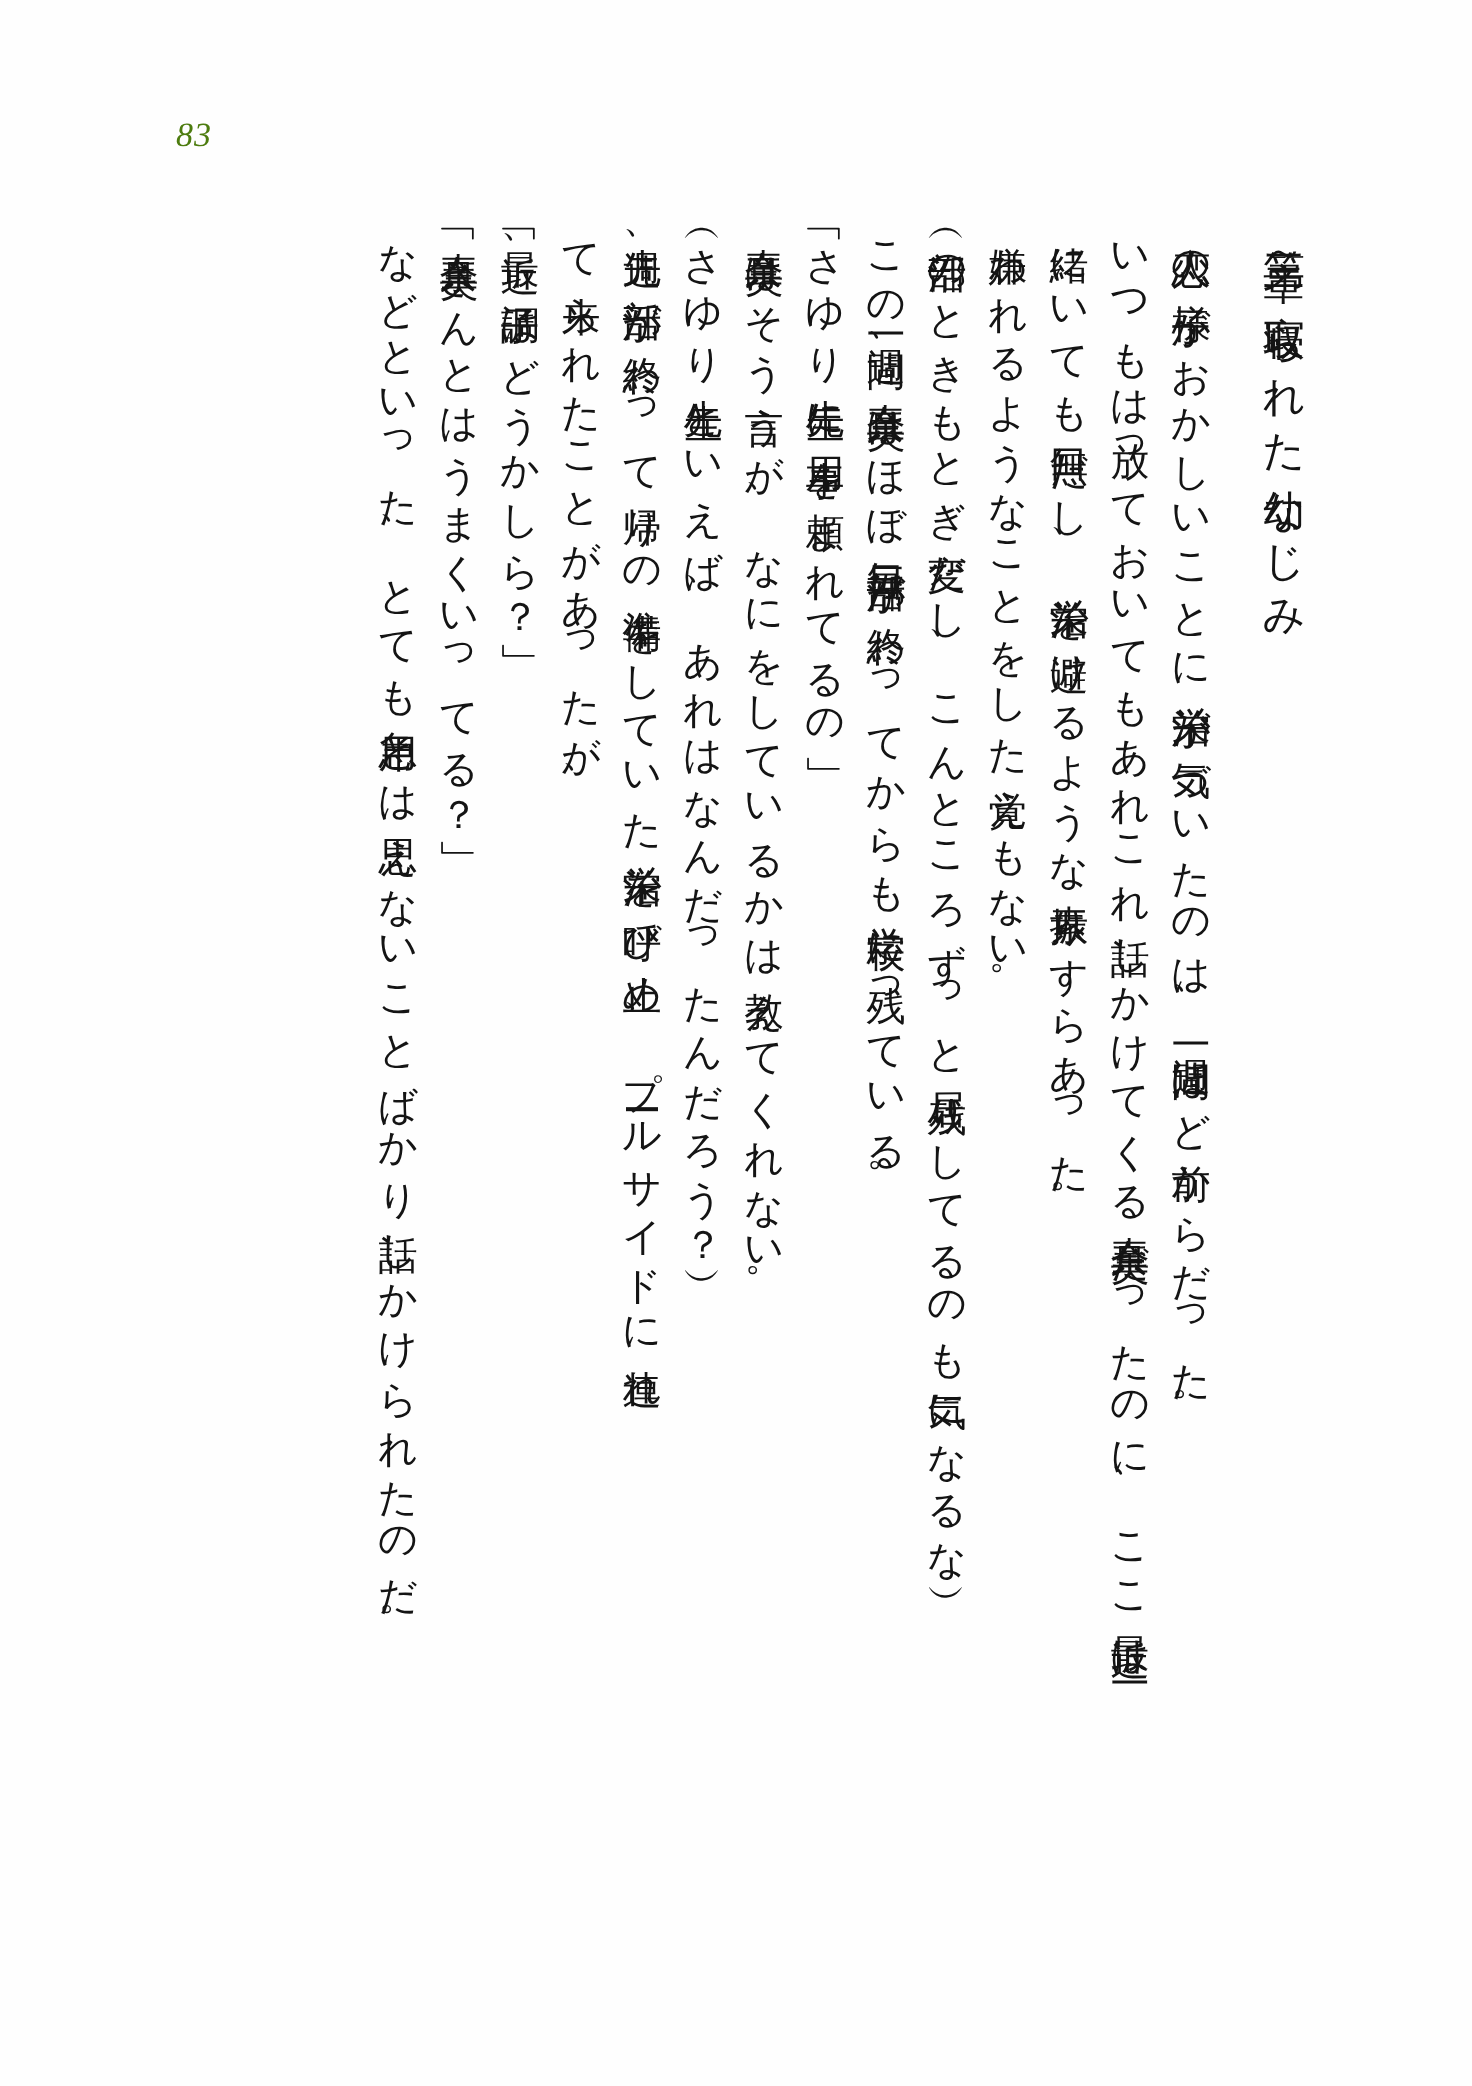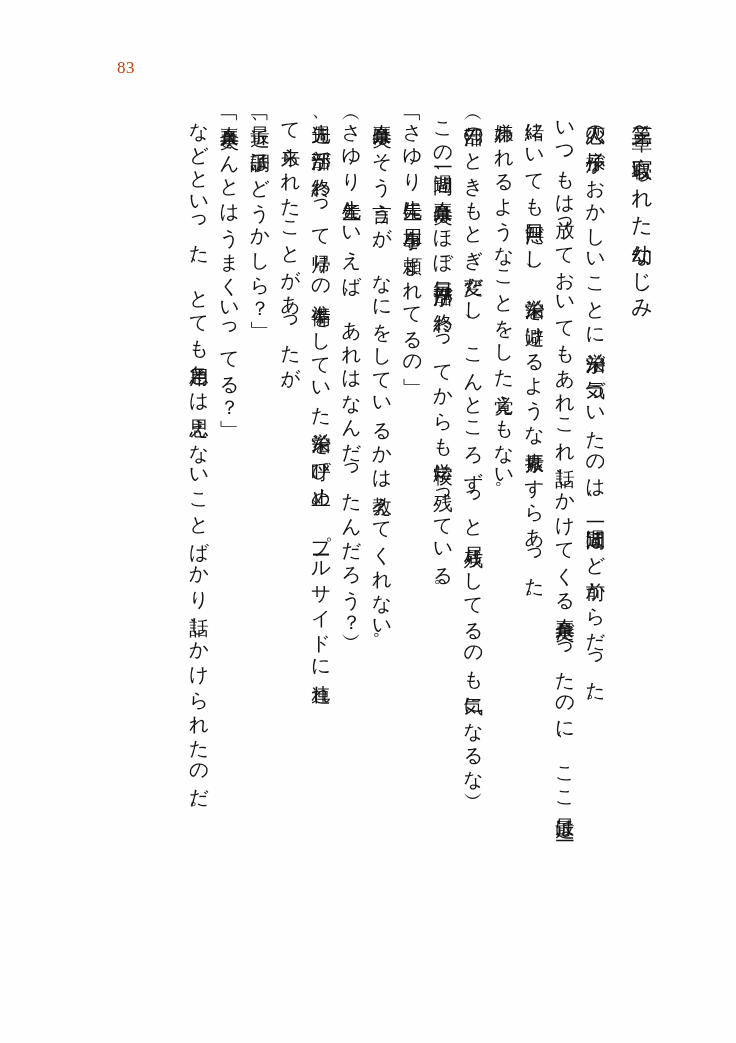--- a/index.html
+++ b/index.html
@@ -24,24 +24,24 @@
     height: 1043px;
     background: #fefefe;
   }
 
   
   #page-number {
     position: absolute;
     left: 88px;
     top: 58px;
     font-family: "Liberation Serif", "DejaVu Serif", serif;
+    font-style: italic;
     font-size: 17px;
-    color: #c2410c;
+    color: #4d7c0f;
     letter-spacing: 0.5px;
-    margin-left: 29px;
   }
 
   
   #text-block {
     position: absolute;
     top: 108px;
     left: 52px;
     width: 600px;
     height: 830px;
     display: flex;

